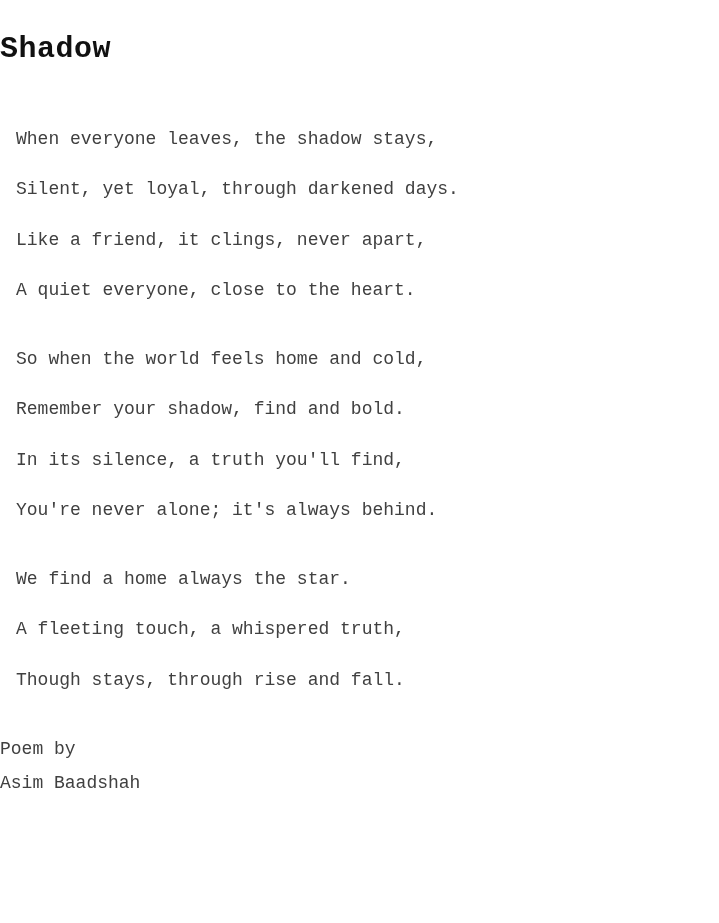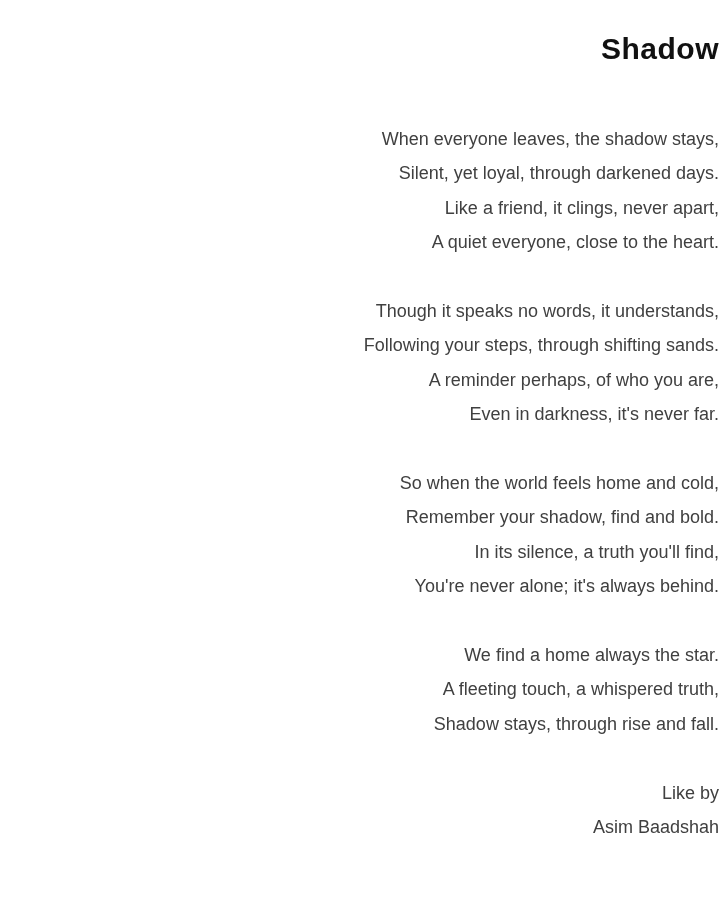--- a/index.html
+++ b/index.html
@@ -6,22 +6,22 @@
     margin: 0;
     padding: 0;
     background: #ffffff;
   }
   .page {
     position: relative;
     width: 719px;
     height: 923px;
     background: #ffffff;
     overflow: hidden;
-    font-family: Liberation Sans, sans-serif;
-    text-align: right;
+    font-family: Liberation Mono, monospace;
+    text-align: left;
   }
   .poem-title {
     margin: 0;
     padding-top: 34px;
     font-size: 30px;
     line-height: 30px;
     font-weight: 700;
     color: #111111;
     letter-spacing: 0.5px;
   }
@@ -29,21 +29,21 @@
     margin-top: 58px;
     font-size: 18px;
     line-height: 34.4px;
     color: #404040;
     font-weight: 400;
   }
   .stanza {
     margin: 0 0 34.4px 0;
   }
   .poem-line {
-    margin: 0;
+    margin: 16px;
   }
   .attribution {
     margin: 0;
   }
 </style>
 </head>
 <body>
 
 <div class="page">
 
@@ -51,39 +51,33 @@
 
   <div class="poem-body">
 
     <div class="stanza">
       <p class="poem-line">When everyone leaves, the shadow stays,</p>
       <p class="poem-line">Silent, yet loyal, through darkened days.</p>
       <p class="poem-line">Like a friend, it clings, never apart,</p>
       <p class="poem-line">A quiet everyone, close to the heart.</p>
     </div>
 
-    <div class="stanza">
-      <p class="poem-line">Though it speaks no words, it understands,</p>
-      <p class="poem-line">Following your steps, through shifting sands.</p>
-      <p class="poem-line">A reminder perhaps, of who you are,</p>
-      <p class="poem-line">Even in darkness, it's never far.</p>
-    </div>
 
     <div class="stanza">
       <p class="poem-line">So when the world feels home and cold,</p>
       <p class="poem-line">Remember your shadow, find and bold.</p>
       <p class="poem-line">In its silence, a truth you'll find,</p>
       <p class="poem-line">You're never alone; it's always behind.</p>
     </div>
 
     <div class="stanza">
       <p class="poem-line">We find a home always the star.</p>
       <p class="poem-line">A fleeting touch, a whispered truth,</p>
-      <p class="poem-line">Shadow stays, through rise and fall.</p>
+      <p class="poem-line">Though stays, through rise and fall.</p>
     </div>
 
     <div class="stanza">
-      <p class="poem-line attribution">Like by</p>
+      <p class="poem-line attribution">Poem by</p>
       <p class="poem-line attribution">Asim Baadshah</p>
     </div>
 
   </div>
 </div>
 
 </body></html>

